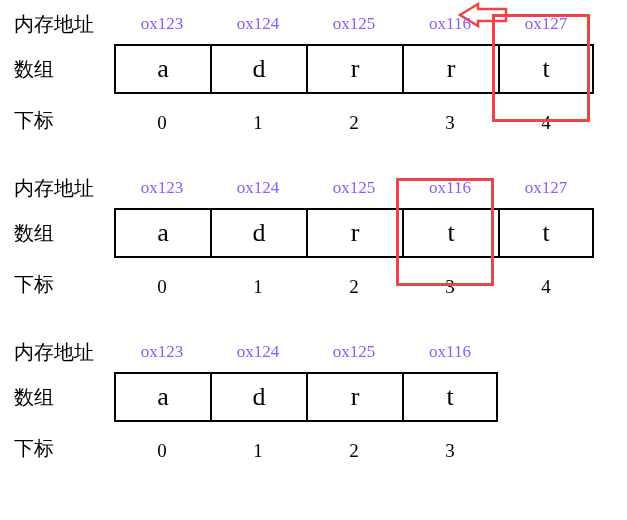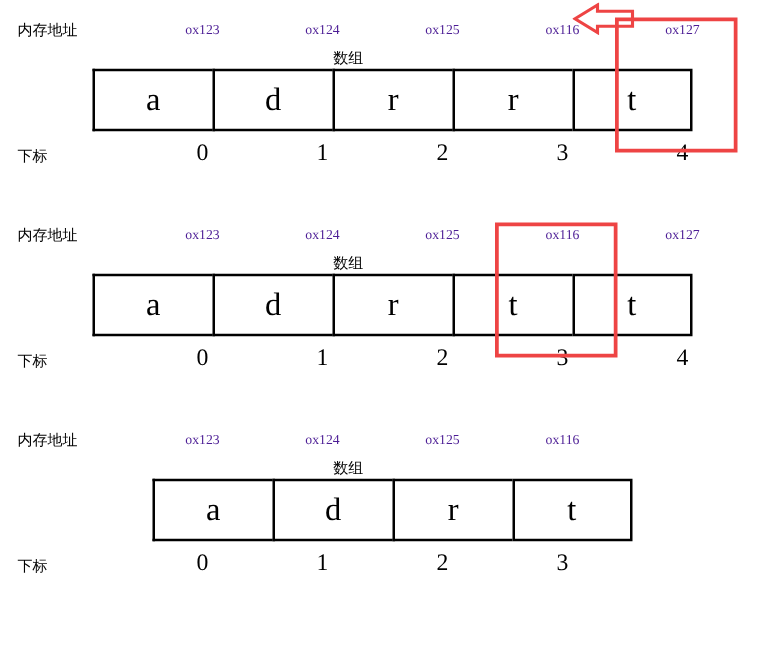--- a/index.html
+++ b/index.html
@@ -11,40 +11,40 @@
   .block {
     position: relative;
     margin-bottom: 40px;
   }
   .row {
     display: flex;
     align-items: center;
     height: 30px;
   }
   .row-addr { height: 28px; }
-  .row-array { height: 62px; flex-direction: column; }
+  .row-array { height: 62px; }
   .row-index { height: 34px; align-items: flex-end; }
   .row-label {
     width: 100px;
     text-align: left;
-    font-size: 12px;
+    font-size: 20px;
     color: #000;
     font-weight: 500;
     white-space: nowrap;
     padding-left: 6px;
   }
   .cells {
     display: flex;
     position: relative;
   }
   .addr-cell {
     width: 96px;
     text-align: center;
-    color: #4c1d95;
-    font-size: 11px;
+    color: #8b5cf6;
+    font-size: 17px;
     font-family: 'Times New Roman', serif;
     display:flex; align-items:center; justify-content:center;
   }
   .cell {
     width: 96px;
     height: 50px;
     border: 2px solid #000;
     border-right: none;
     display: flex;
     align-items: center;

